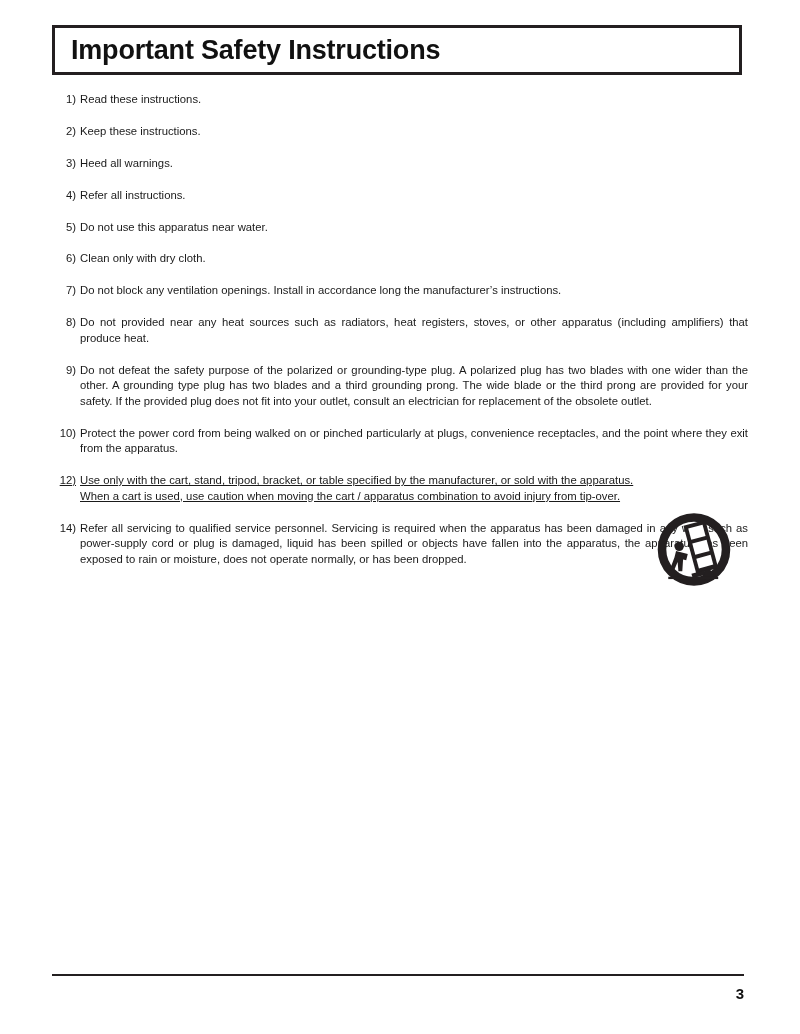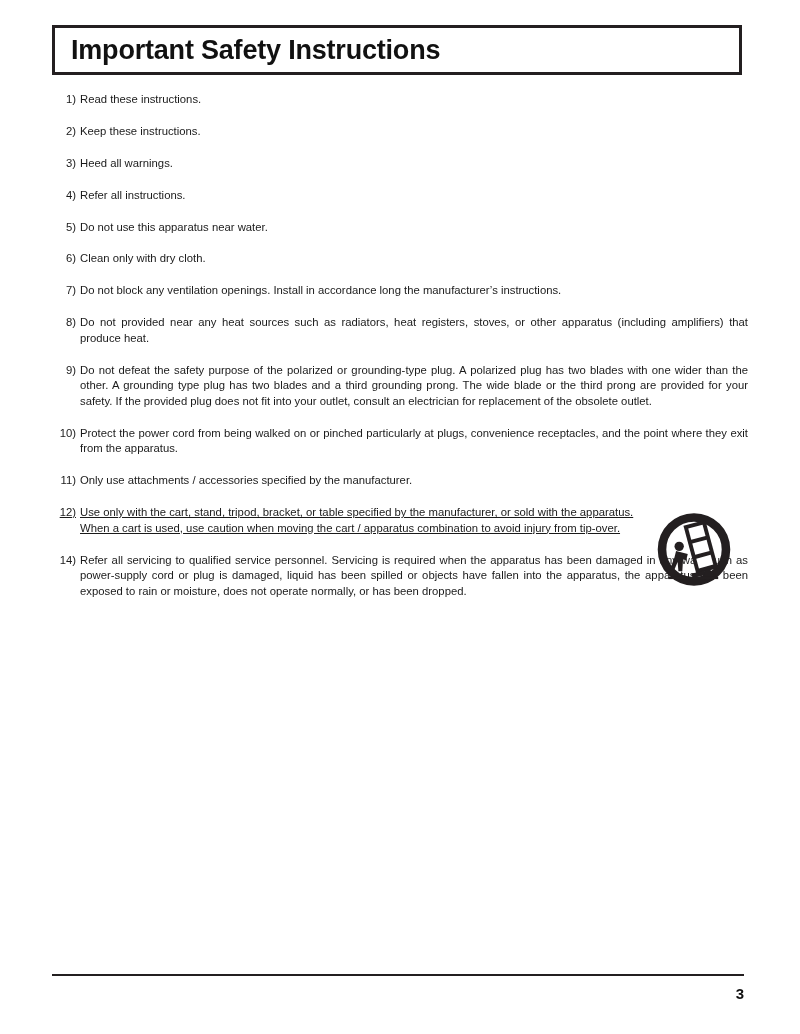--- a/index.html
+++ b/index.html
@@ -167,24 +167,20 @@
     <div class="item">
       <span class="num">9)</span>
       <span class="body">Do not defeat the safety purpose of the polarized or grounding-type plug. A polarized plug has two blades with one wider than the other. A grounding type plug has two blades and a third grounding prong. The wide blade or the third prong are provided for your safety. If the provided plug does not fit into your outlet, consult an electrician for replacement of the obsolete outlet.</span>
     </div>
 
     <div class="item">
       <span class="num">10)</span>
       <span class="body">Protect the power cord from being walked on or pinched particularly at plugs, convenience receptacles, and the point where they exit from the apparatus.</span>
     </div>
 
-    <div class="item single">
-      <span class="num">11)</span>
-      <span class="body">Only use attachments / accessories specified by the manufacturer.</span>
-    </div>
 
     <div class="item ragged narrow">
       <span class="num">12)</span>
       <span class="body">Use only with the cart, stand, tripod, bracket, or table specified by the manufacturer, or sold with the apparatus. When a cart is used, use caution when moving the cart / apparatus combination to avoid injury from tip-over.</span>
     </div>
 
 
     <div class="item">
       <span class="num">14)</span>
       <span class="body">Refer all servicing to qualified service personnel. Servicing is required when the apparatus has been damaged in any way, such as power-supply cord or plug is damaged, liquid has been spilled or objects have fallen into the apparatus, the apparatus has been exposed to rain or moisture, does not operate normally, or has been dropped.</span>

